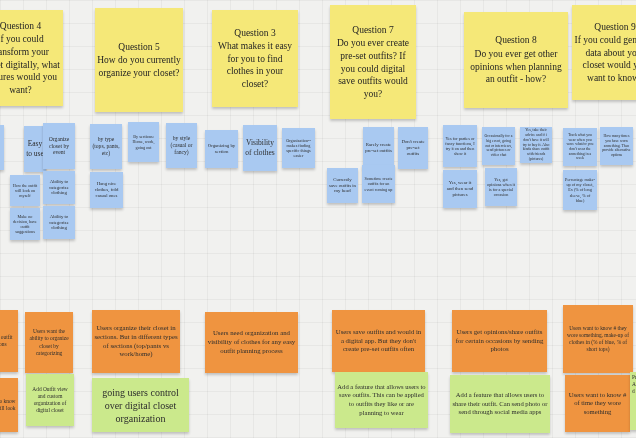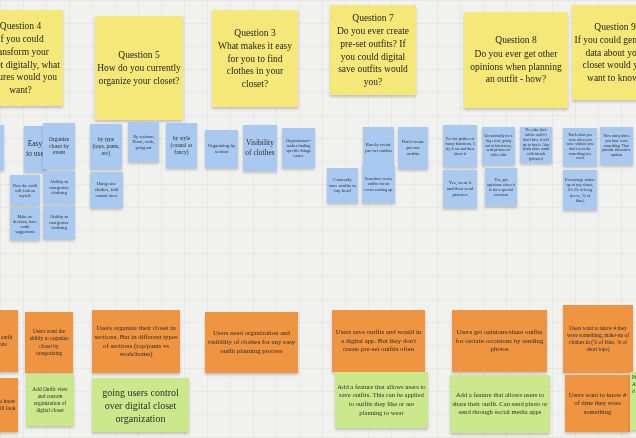--- a/index.html
+++ b/index.html
@@ -49,29 +49,29 @@
 </style>
 </head>
 <body>
 
 <div id="board">
 
   <div class="note yellow q" style="left:-22px;top:10px;width:85px;height:96px">
     <div>Question 4</div>
     <div class="qb">If you could transform your closet digitally, what features would you want?</div>
   </div>
-  <div class="note yellow q" style="left:95px;top:16px;width:88px;height:104px">
+  <div class="note yellow q" style="left:95px;top:8px;width:88px;height:104px">
     <div>Question 5</div>
     <div class="qb">How do you currently organize your closet?</div>
   </div>
   <div class="note yellow q" style="left:212px;top:10px;width:86px;height:97px">
     <div>Question 3</div>
     <div class="qb">What makes it easy for you to find clothes in your closet?</div>
   </div>
-  <div class="note yellow q" style="left:330px;top:5px;width:86px;height:90px">
+  <div class="note yellow q" style="left:330px;top:5px;width:86px;height:114px">
     <div>Question 7</div>
     <div class="qb">Do you ever create pre-set outfits? If you could digital save outfits would you?</div>
   </div>
   <div class="note yellow q" style="left:464px;top:12px;width:104px;height:96px">
     <div>Question 8</div>
     <div class="qb">Do you ever get other opinions when planning an outfit - how?</div>
   </div>
   <div class="note yellow q" style="left:572px;top:5px;width:86px;height:95px">
     <div>Question 9</div>
     <div class="qb">If you could generate data about your closet would you want to know?</div>

